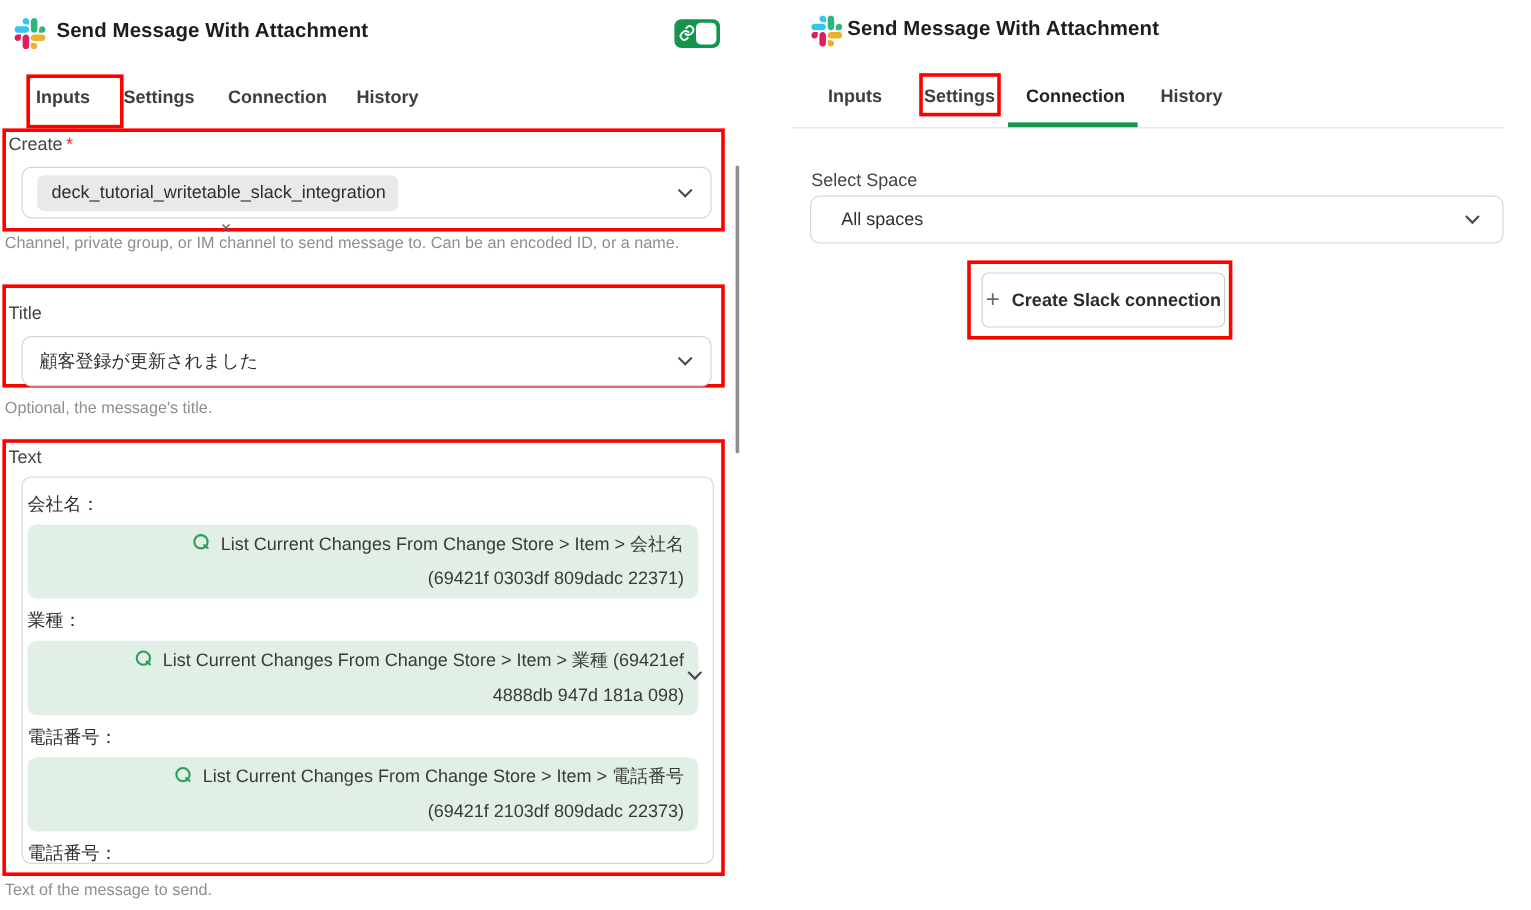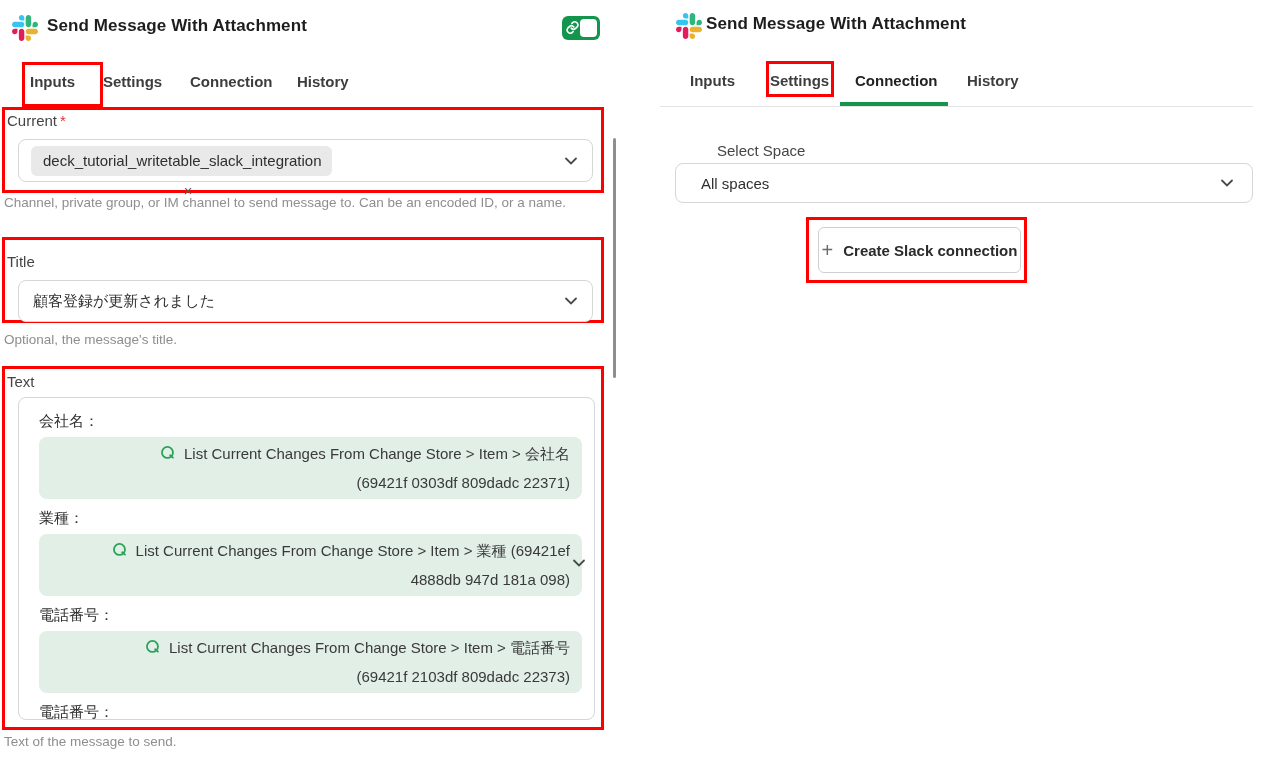--- a/index.html
+++ b/index.html
@@ -25,21 +25,21 @@
   .chev svg { display:block; }
 
   .pill-tag { position:absolute; left:12px; top:50%; transform:translateY(-50%); background:#e9e9e9;
     border-radius:6px; height:30px; line-height:30px; padding:0 10px 0 12px; font-size:15px; color:#2f2f2f;
     display:flex; align-items:center;flex-direction:column; }
   .pill-x { margin-left:12px; color:#5a5a5a; font-size:15px; cursor:pointer; }
 
   .helper { position:absolute; font-size:13.5px; line-height:17px; color:#8e8e8e; }
 
   .textarea { position:absolute; left:18px; top:397px; width:577px; height:323px; border:1px solid #d6d6d6;
-    border-radius:8px; background:#fff; overflow:hidden; padding:12px 12px 0 20px; }
+    border-radius:8px; background:#fff; overflow:hidden; padding:12px 12px 0 4px; }
   .ta-plain { height:22px; line-height:22px; font-size:15px; color:#2e2e2e; margin:0 0 5px 0; }
   .token { background:#e1efe6; border-radius:8px; height:62px; padding:2px 12px; margin:0 0 8px 0;
     font-size:15px; color:#3a3a3a;text-align:right; }
   .token .tline { line-height:29px; white-space:nowrap; overflow:hidden; }
   .token-icon { display:inline-block; width:16px; height:16px; margin-right:8px; vertical-align:-2px; }
   .ta-chev { position:absolute; right:8px; top:158px; width:14px; height:14px; }
 
   .toggle { position:absolute; left:562px; top:16px; width:38px; height:24px; background:#14954d;
     border-radius:6px; cursor:pointer; }
   .toggle .knob { position:absolute; right:3px; top:3px; width:17px; height:18px; background:#fff; border-radius:4px; }
@@ -82,21 +82,21 @@
   </div>
 
   <span class="tab" style="left:30px;">Inputs</span>
   <span class="tab" style="left:103px;">Settings</span>
   <span class="tab" style="left:190px;">Connection</span>
   <span class="tab" style="left:297px;">History</span>
   <div class="annotation" style="left:22px; top:62px; width:81px; height:45px;"></div>
 
   <div class="annotation" style="left:2px; top:107px; width:602px; height:86px;"></div>
   <div class="field-label" style="left:7px; top:112px;">
-    <span>Current</span><span class="req">*</span>
+    <span>Create</span><span class="req">*</span>
   </div>
   <div class="select-box" style="left:18px; top:139px; width:575px; height:43px;">
     <span class="pill-tag">
       <span>deck_tutorial_writetable_slack_integration</span>
       <span class="pill-x">×</span>
     </span>
     <span class="chev">
       <svg viewBox="0 0 14 14" width="14" height="14" fill="none" stroke="#4a4a4a" stroke-width="1.8" stroke-linecap="round">
           <path d="M2 4.5 L7 9.5 L12 4.5"></path>
         </svg>
@@ -181,21 +181,21 @@
 
   <span class="tab" style="left:30px;  top:72px;">Inputs</span>
   <span class="tab" style="left:110px; top:72px;">Settings</span>
   <span class="tab" style="left:195px; top:72px; color:#222222;">Connection</span>
   <span class="tab" style="left:307px; top:72px;">History</span>
 
   <div class="tab-divider"></div>
   <div class="tab-underline"></div>
   <div class="annotation" style="left:106px; top:61px; width:68px; height:36px;"></div>
 
-  <div class="field-label" style="left:16px; top:142px;margin-left:41px;">Select Space</div>
+  <div class="field-label" style="left:16px; top:142px;">Select Space</div>
   <div class="select-box" style="left:15px; top:163px; width:578px; height:40px;">
     <span class="select-value" style="left:25px;">All spaces</span>
     <span class="chev" style="right:18px;">
       <svg viewBox="0 0 14 14" width="14" height="14" fill="none" stroke="#4a4a4a" stroke-width="1.8" stroke-linecap="round">
           <path d="M2 4.5 L7 9.5 L12 4.5"></path>
         </svg>
     </span>
   </div>
 
   <div class="annotation" style="left:146px; top:217px; width:221px; height:66px;"></div>

